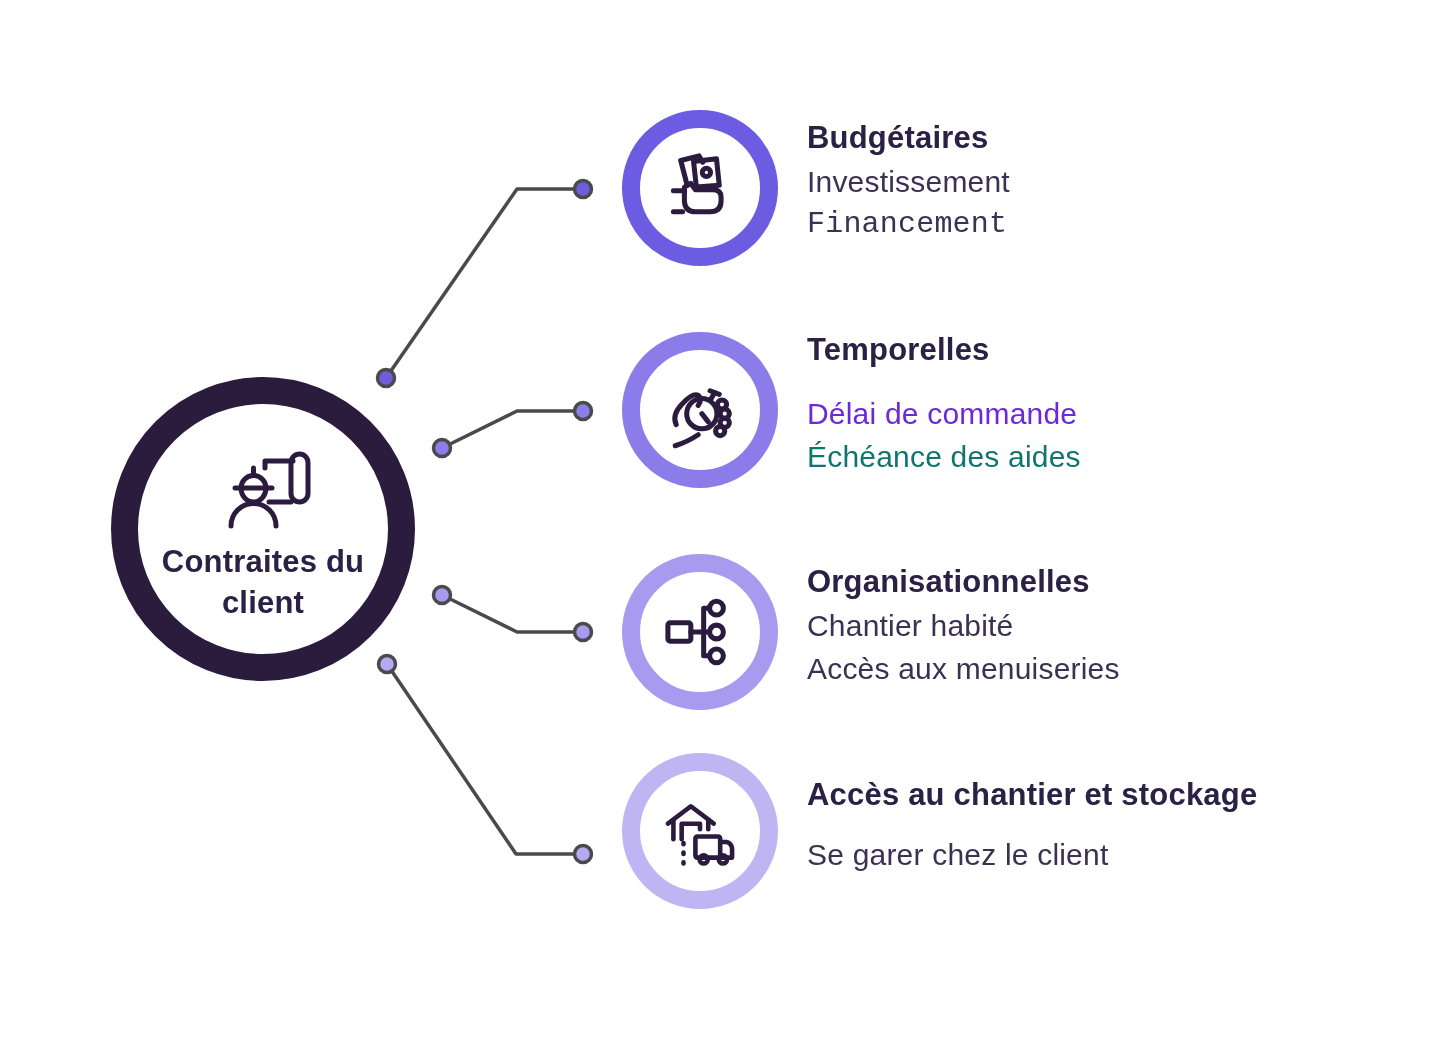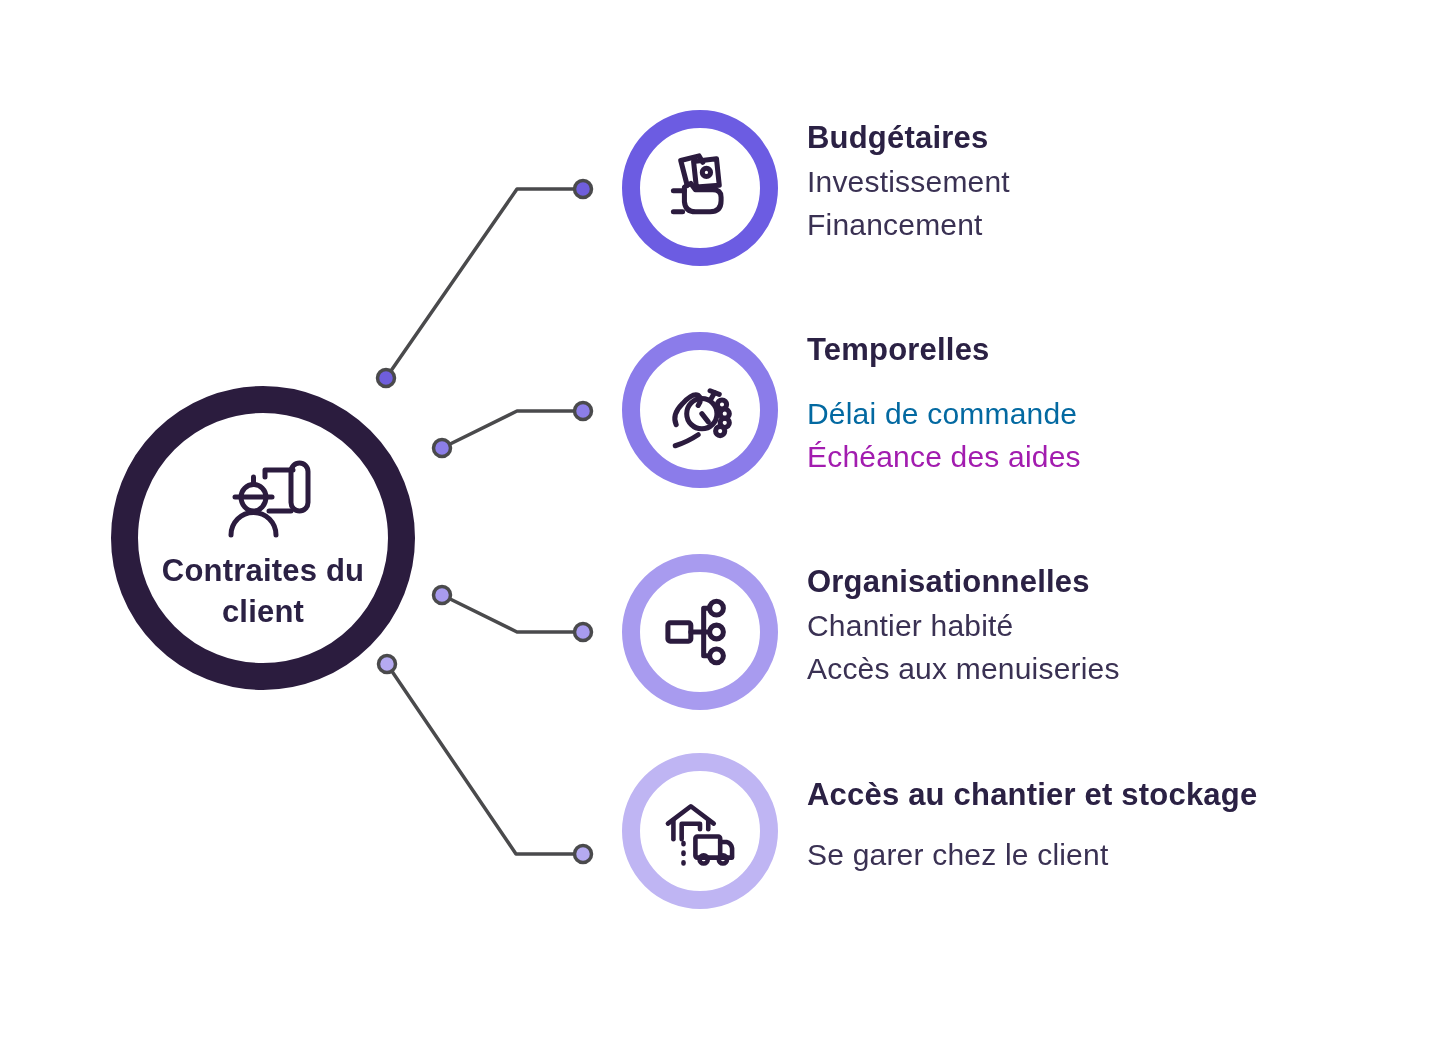--- a/index.html
+++ b/index.html
@@ -4,21 +4,21 @@
 <style>
   html,body{margin:0;padding:0;}
   body{font-family:"Liberation Sans","DejaVu Sans",sans-serif;background:#ffffff;}
   .canvas{position:relative;width:1448px;height:1052px;background:#ffffff;overflow:hidden;}
 
   
   .connectors{position:absolute;left:0;top:0;width:1448px;height:1052px;pointer-events:none;z-index:1;}
 
   
   .main-node{
-    position:absolute;left:111px;top:386px;width:304px;height:304px;
+    position:absolute;left:111px;top:377px;width:304px;height:304px;
     box-sizing:border-box;border:27px solid #2b1c3e;border-radius:50%;
     background:#ffffff;display:flex;flex-direction:column;align-items:center;justify-content:center;
     z-index:2;
   }
   .main-node .main-icon{width:100px;height:96px;margin-top:6px;}
   .main-title{
     font-size:31px;font-weight:700;line-height:41px;text-align:center;
     letter-spacing:.2px;margin-top:4px;white-space:pre-line;max-width:230px;
   }
 
@@ -88,21 +88,21 @@
           <circle cx="55" cy="31" r="4.5"></circle>
           <path d="M19 51 H31"></path>
           <path d="M19 74 H29"></path>
           <path d="M31 47 L38 43 L43 50 H62 Q71 50 71 58 V62 Q71 74 59 74 H43 Q32 74 31 63 Z"></path>
         </svg>
       </span>
     </div>
     <div class="branch-text">
       <div class="branch-title" style="color: rgb(43, 33, 68);">Budgétaires</div>
       <div class="branch-line" style="color: rgb(58, 49, 83);">Investissement</div>
-      <div class="branch-line" style="color: rgb(58, 49, 83);">Financement</div>
+      <div class="branch-line" style="color: rgb(58, 49, 83); font-family: Liberation Mono, monospace;">Financement</div>
     </div>
   </div>
 
   <div class="branch" style="top:332px;">
     <div class="branch-circle" style="border-color: rgb(139, 124, 234);">
       <span class="branch-icon" style="color: rgb(43, 27, 62);">
         <svg viewBox="0 0 96 96" fill="none" stroke="currentColor" stroke-width="5.5" stroke-linecap="round" stroke-linejoin="round">
           <circle cx="50" cy="52" r="16.5"></circle>
           <path d="M50 52 L57 61"></path>
           <path d="M60 36 L64 29"></path>
@@ -111,22 +111,22 @@
           <circle cx="72" cy="42" r="5"></circle>
           <circle cx="75" cy="52" r="5"></circle>
           <circle cx="75" cy="62" r="5"></circle>
           <circle cx="70" cy="71" r="5"></circle>
           <path d="M21 87 Q34 83 46 75"></path>
         </svg>
       </span>
     </div>
     <div class="branch-text">
       <div class="branch-title" style="color: rgb(43, 33, 68);">Temporelles</div>
-      <div class="branch-line" style="color: #0369a1; margin-top: 20px;">Délai de commande</div>
-      <div class="branch-line" style="color: #a21caf;">Échéance des aides</div>
+      <div class="branch-line" style="color: #6d28d9; margin-top: 20px;">Délai de commande</div>
+      <div class="branch-line" style="color: #0f766e;">Échéance des aides</div>
     </div>
   </div>
 
   <div class="branch" style="top:554px;">
     <div class="branch-circle" style="border-color: rgb(168, 155, 239);">
       <span class="branch-icon" style="color: rgb(43, 27, 62);">
         <svg viewBox="0 0 96 96" fill="none" stroke="currentColor" stroke-width="5.5" stroke-linecap="round" stroke-linejoin="round">
           <rect x="13" y="38" width="25" height="20" rx="2.5"></rect>
           <path d="M38 48 H52"></path>
           <path d="M52 48 V22 H58"></path>

